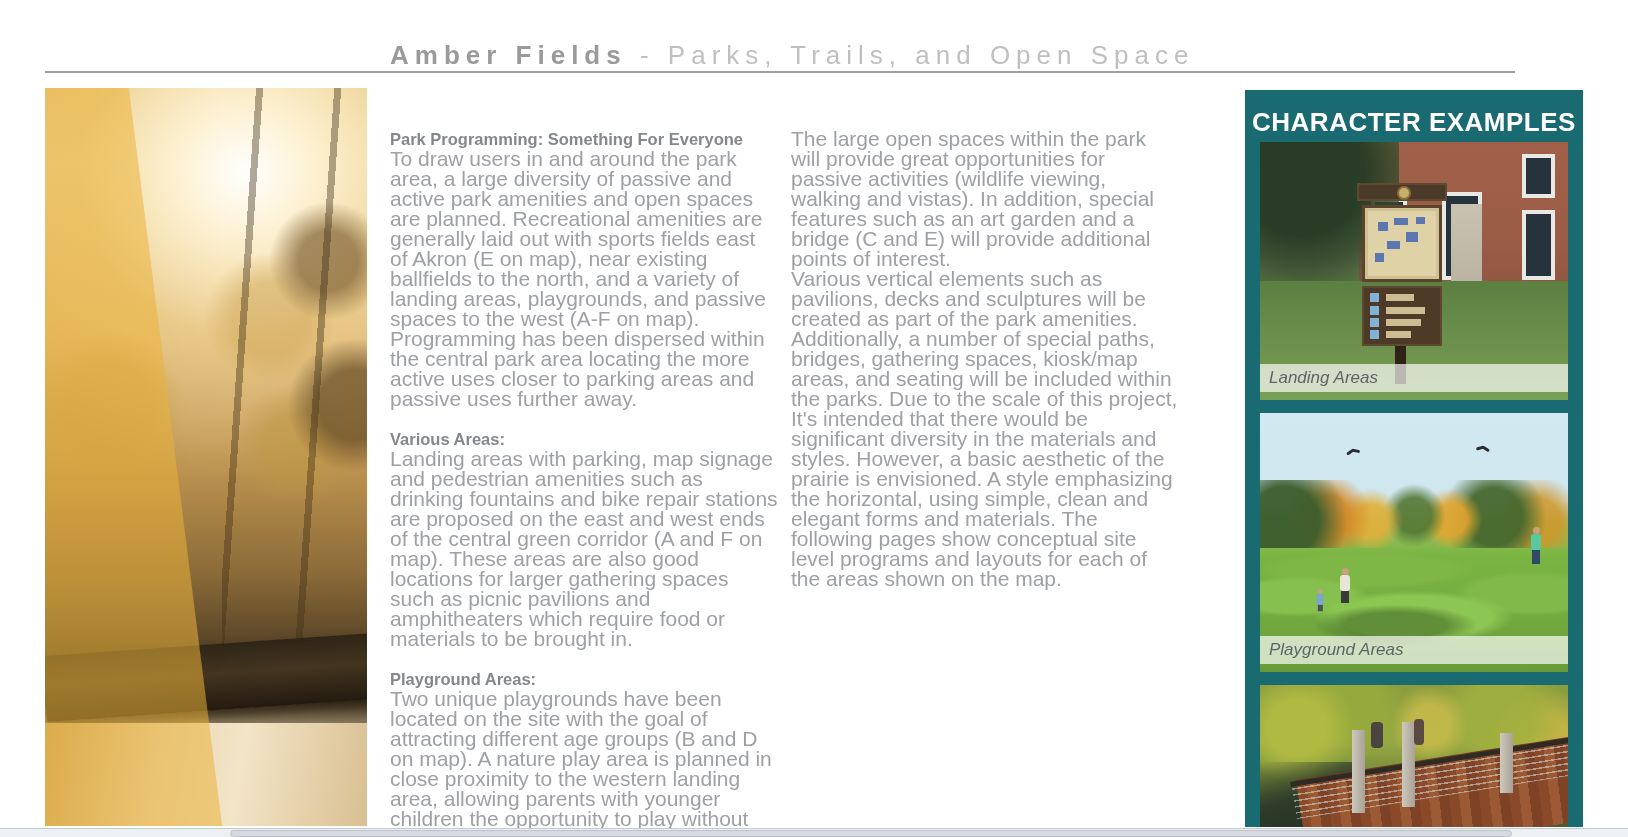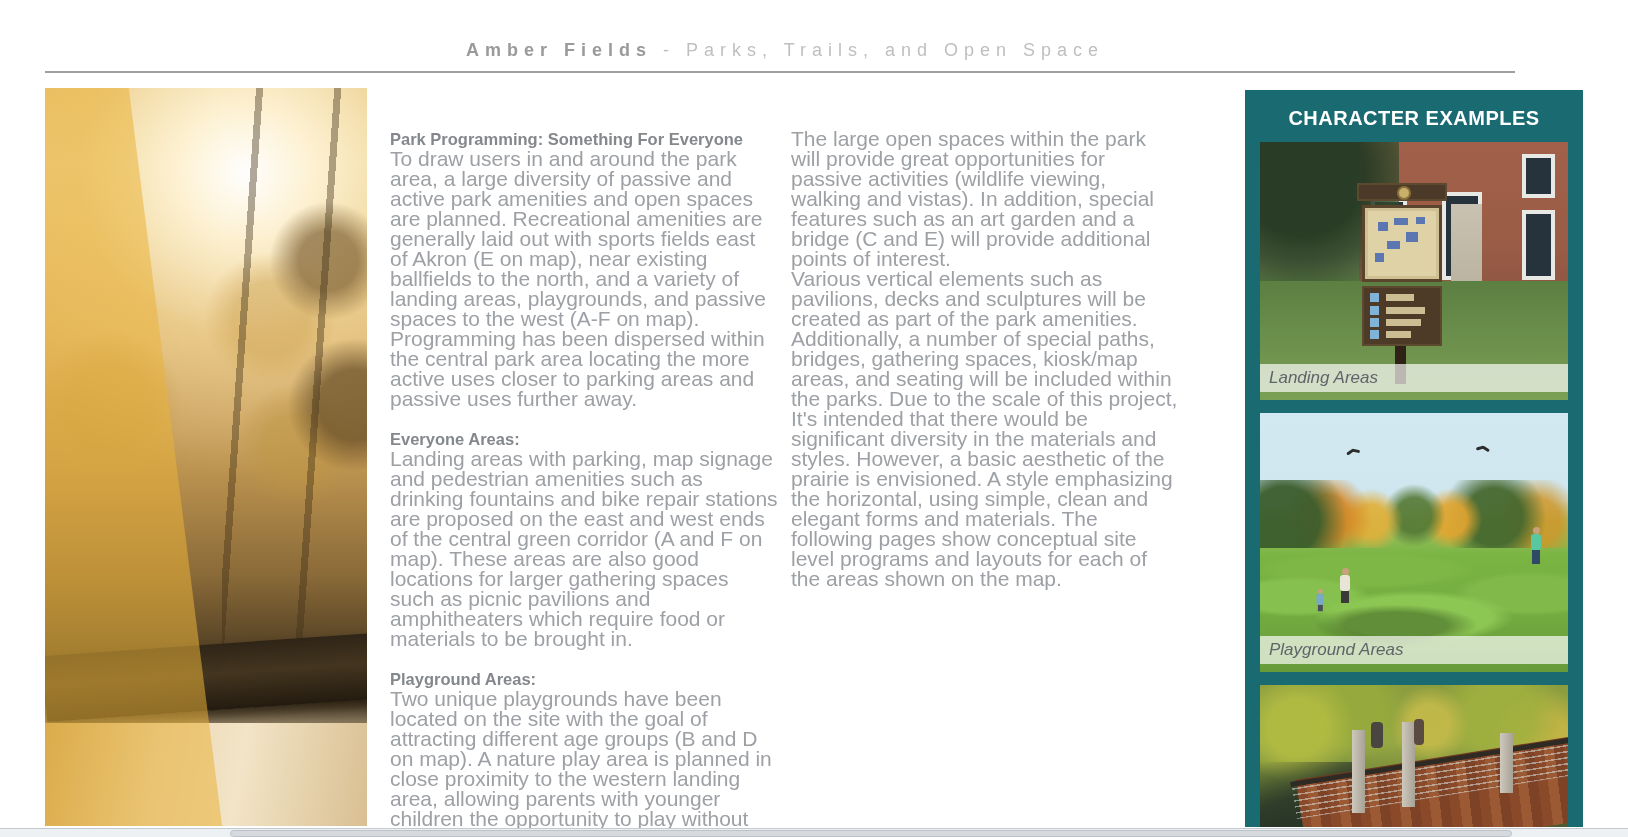--- a/index.html
+++ b/index.html
@@ -2,21 +2,21 @@
 <html><head>
 <meta charset="utf-8">
 <style>
   * { box-sizing: border-box; margin: 0; padding: 0; }
   html,body { width:1628px; height:837px; background:#ffffff; overflow:hidden;
     font-family:"Liberation Sans", sans-serif; }
   .page { position:relative; width:1628px; height:837px; background:#fff; }
 
   
   .masthead { position:absolute; left:390px; top:40px; width:790px; text-align:center;
-    font-size:18px; letter-spacing:6px; color:#bfbfbf; white-space:nowrap; }
+    font-size:26px; letter-spacing:6px; color:#bfbfbf; white-space:nowrap; }
   .masthead .brand { font-weight:bold; color:#9a9a9a; }
   .head-rule { position:absolute; left:45px; top:71px; width:1470px; height:2px; background:#a0a0a0; }
 
   
   .trail-photo { position:absolute; left:45px; top:88px; width:322px; height:738px; overflow:hidden;
     background:linear-gradient(180deg,#e3c891 0%,#ecd8a8 10%,#d9b375 34%,#bb924f 52%,#8a6a38 66%,#4a3a22 78%,#3a2e1c 83%,#e8d5ae 90%,#d6b87d 100%); }
   .trail-glow { position:absolute; left:0; top:0; width:100%; height:72%;
     background:radial-gradient(circle at 62% 16%, rgba(255,255,255,.98) 0%, rgba(255,244,214,.9) 14%, rgba(246,218,152,.55) 34%, rgba(222,178,100,0) 62%); }
   .trail-canopy { position:absolute; left:0; top:0; width:100%; height:78%; opacity:.8;
     background:
@@ -45,21 +45,21 @@
   .col-left { left:0; }
   .col-right { left:401px; }
   .sec-heading { font-size:16.5px; font-weight:bold; color:#84878b; line-height:20px; margin-top:20px; }
   .sec-heading.first { margin-top:0; }
   .sec-body { font-size:21px; color:#9da0a4; line-height:20px; margin-top:0; }
 
   
   .sidebar { position:absolute; left:1245px; top:90px; width:338px; height:737px;
     background:#1a6a71; overflow:hidden; }
   .sidebar-title { margin-top:17px; text-align:center; color:#ffffff; font-weight:bold;
-    font-size:20px; letter-spacing:.5px; }
+    font-size:26px; letter-spacing:.5px; }
   .example { position:absolute; left:15px; width:308px; overflow:hidden; }
   .ex1 { top:52px;  height:258px; }
   .ex2 { top:323px; height:259px; }
   .ex3 { top:595px; height:142px; }
   .caption-band { position:absolute; left:0; bottom:8px; width:100%; height:28px;
     background:rgba(255,255,255,.68); display:flex; align-items:center; }
   .caption-band span { font-style:italic; color:#5f6468; font-size:17px; padding-left:9px; }
 
   
   .ph-kiosk { position:absolute; inset:0; background:linear-gradient(180deg,#60744f 0%,#6c7f55 48%,#5c7f42 55%,#6f934e 100%); }
@@ -187,21 +187,21 @@
     <div class="trail-railing"></div>
     <div class="trail-path"></div>
     <div class="trail-amber-overlay"></div>
   </div>
 
 
   <div class="cols">
     <div class="col col-left">
       <h3 class="sec-heading first">Park Programming: Something For Everyone</h3>
       <p class="sec-body">To draw users in and around the park area, a large diversity of passive and active park amenities and open spaces are planned. Recreational amenities are generally laid out with sports fields east of Akron (E on map), near existing ballfields to the north, and a variety of landing areas, playgrounds, and passive spaces to the west (A-F on map). Programming has been dispersed within the central park area locating the more active uses closer to parking areas and passive uses further away.</p>
-      <h3 class="sec-heading">Everyone Areas:</h3>
+      <h3 class="sec-heading">Various Areas:</h3>
       <p class="sec-body">Landing areas with parking, map signage and pedestrian amenities such as drinking fountains and bike repair stations are proposed on the east and west ends of the central green corridor (A and F on map). These areas are also good locations for larger gathering spaces such as picnic pavilions and amphitheaters which require food or materials to be brought in.</p>
       <h3 class="sec-heading">Playground Areas:</h3>
       <p class="sec-body">Two unique playgrounds have been located on the site with the goal of attracting different age groups (B and D on map). A nature play area is planned in close proximity to the western landing area, allowing parents with younger children the opportunity to play without walking a large distance. On the east end of the site, a more traditional playground is proposed with a large play structure and swings appealing to school aged children.</p>
     </div>
     <div class="col col-right">
       <p class="sec-body">The large open spaces within the park will provide great opportunities for passive activities (wildlife viewing, walking and vistas). In addition, special features such as an art garden and a bridge (C and E) will provide additional points of interest.</p>
       <p class="sec-body">Various vertical elements such as pavilions, decks and sculptures will be created as part of the park amenities. Additionally, a number of special paths, bridges, gathering spaces, kiosk/map areas, and seating will be included within the parks. Due to the scale of this project, It's intended that there would be significant diversity in the materials and styles. However, a basic aesthetic of the prairie is envisioned. A style emphasizing the horizontal, using simple, clean and elegant forms and materials. The following pages show conceptual site level programs and layouts for each of the areas shown on the map.</p>
     </div>
   </div>
 

